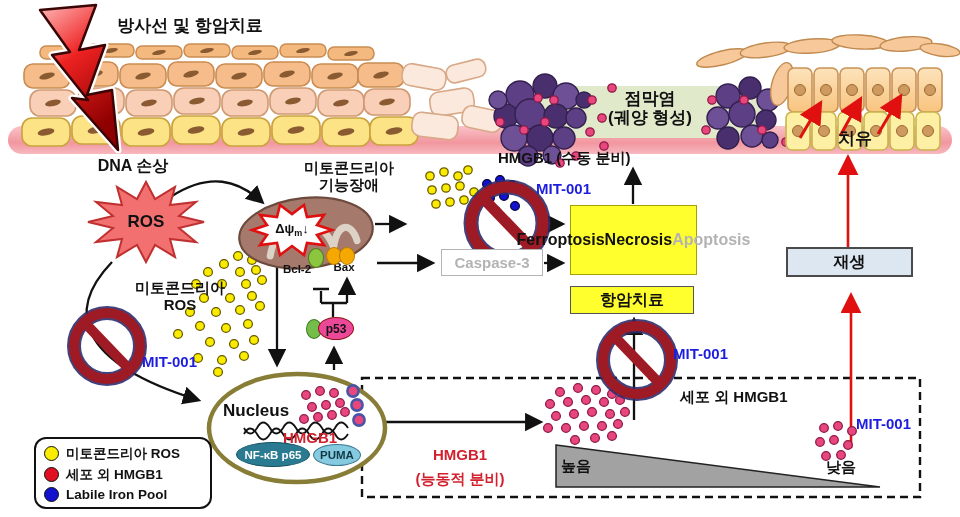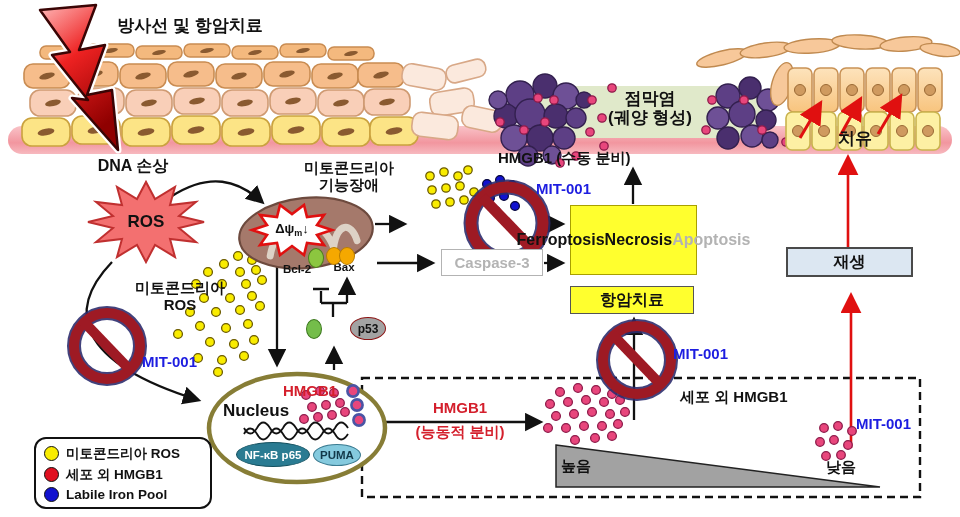--- a/index.html
+++ b/index.html
@@ -2,21 +2,21 @@
 <html><head>
 <meta charset="utf-8">
 <style>
   html,body{margin:0;padding:0;background:#fff;}
   #stage{position:relative;width:960px;height:517px;background:#fff;overflow:hidden;
          font-family:"Liberation Sans",sans-serif;font-weight:bold;color:#111;}
   #artwork{position:absolute;left:0;top:0;}
   .lbl{position:absolute;white-space:nowrap;line-height:1.12;}
   .ctr{transform:translateX(-50%);text-align:center;}
   .mit{color:#1d1de0;font-size:15px;}
-  .red{color:#d41f2c;}
+  .red{color:#d41f2c;margin-top:47px;}
   .gray{color:#b3b3b3;}
   .boxed{position:absolute;display:flex;align-items:center;justify-content:center;
          box-sizing:border-box;text-align:center;}
   .ybox{background:#ffff2e;border:1.5px solid #a8a000;}
   .gbox{background:#fff;border:1.6px solid #9a9a9a;}
   .bluebox{background:#dce7f2;border:2px solid #4a4a4a;}
   .oval{position:absolute;display:flex;align-items:center;justify-content:center;
         border-radius:50%;box-sizing:border-box;}
   #legend{position:absolute;left:34px;top:437px;width:178px;height:72px;background:#fff;
           border:2.5px solid #111;border-radius:12px;box-sizing:border-box;
@@ -415,21 +415,21 @@
   <div>ROS</div>
 </div>
 
 <div class="lbl" style="left:297px;top:263px;font-size:11.5px;transform:translateX(-50%);">Bcl-2</div>
 <div class="lbl" style="left:344px;top:261px;font-size:11.5px;transform:translateX(-50%);">Bax</div>
 <div class="oval" style="left:308px;top:248px;width:16px;height:20px;background:#8cc63f;border:1.5px solid #4e7d1d;"></div>
 <div class="oval" style="left:326px;top:247px;width:16px;height:18px;background:#f5a800;border:1.5px solid #b97d00;"></div>
 <div class="oval" style="left:339px;top:247px;width:16px;height:18px;background:#f5a800;border:1.5px solid #b97d00;"></div>
 
 <div class="oval" style="left:306px;top:319px;width:16px;height:20px;background:#74bd4a;border:1.5px solid #3f7a22;"></div>
-<div class="oval" style="left:318px;top:317px;width:36px;height:23px;background:#a3a3a3;border:1.8px solid #8d1414;font-size:12px;margin-left:32px;">p53</div>
+<div class="oval" style="left:318px;top:317px;width:36px;height:23px;background:#ec4899;border:1.8px solid #8d1414;font-size:12px;">p53</div>
 
 <div class="lbl" style="left:223px;top:401px;font-size:17px;">Nucleus</div>
 <div class="lbl red" style="left:283px;top:383px;font-size:15px;">HMGB1</div>
 
 <div class="oval" style="left:236px;top:442px;width:74px;height:25px;background:#2a7b92;border:1.8px solid #14505f;color:#fff;font-size:11.5px;">NF-κB p65</div>
 <div class="oval" style="left:313px;top:444px;width:48px;height:22px;background:#85cade;border:1.8px solid #3a7a90;color:#12394a;font-size:11.5px;">PUMA</div>
 
 <div class="lbl ctr red" style="left:460px;top:396px;font-size:15px;line-height:1.6;">
   <div>HMGB1</div>
   <div>(능동적 분비)</div>

